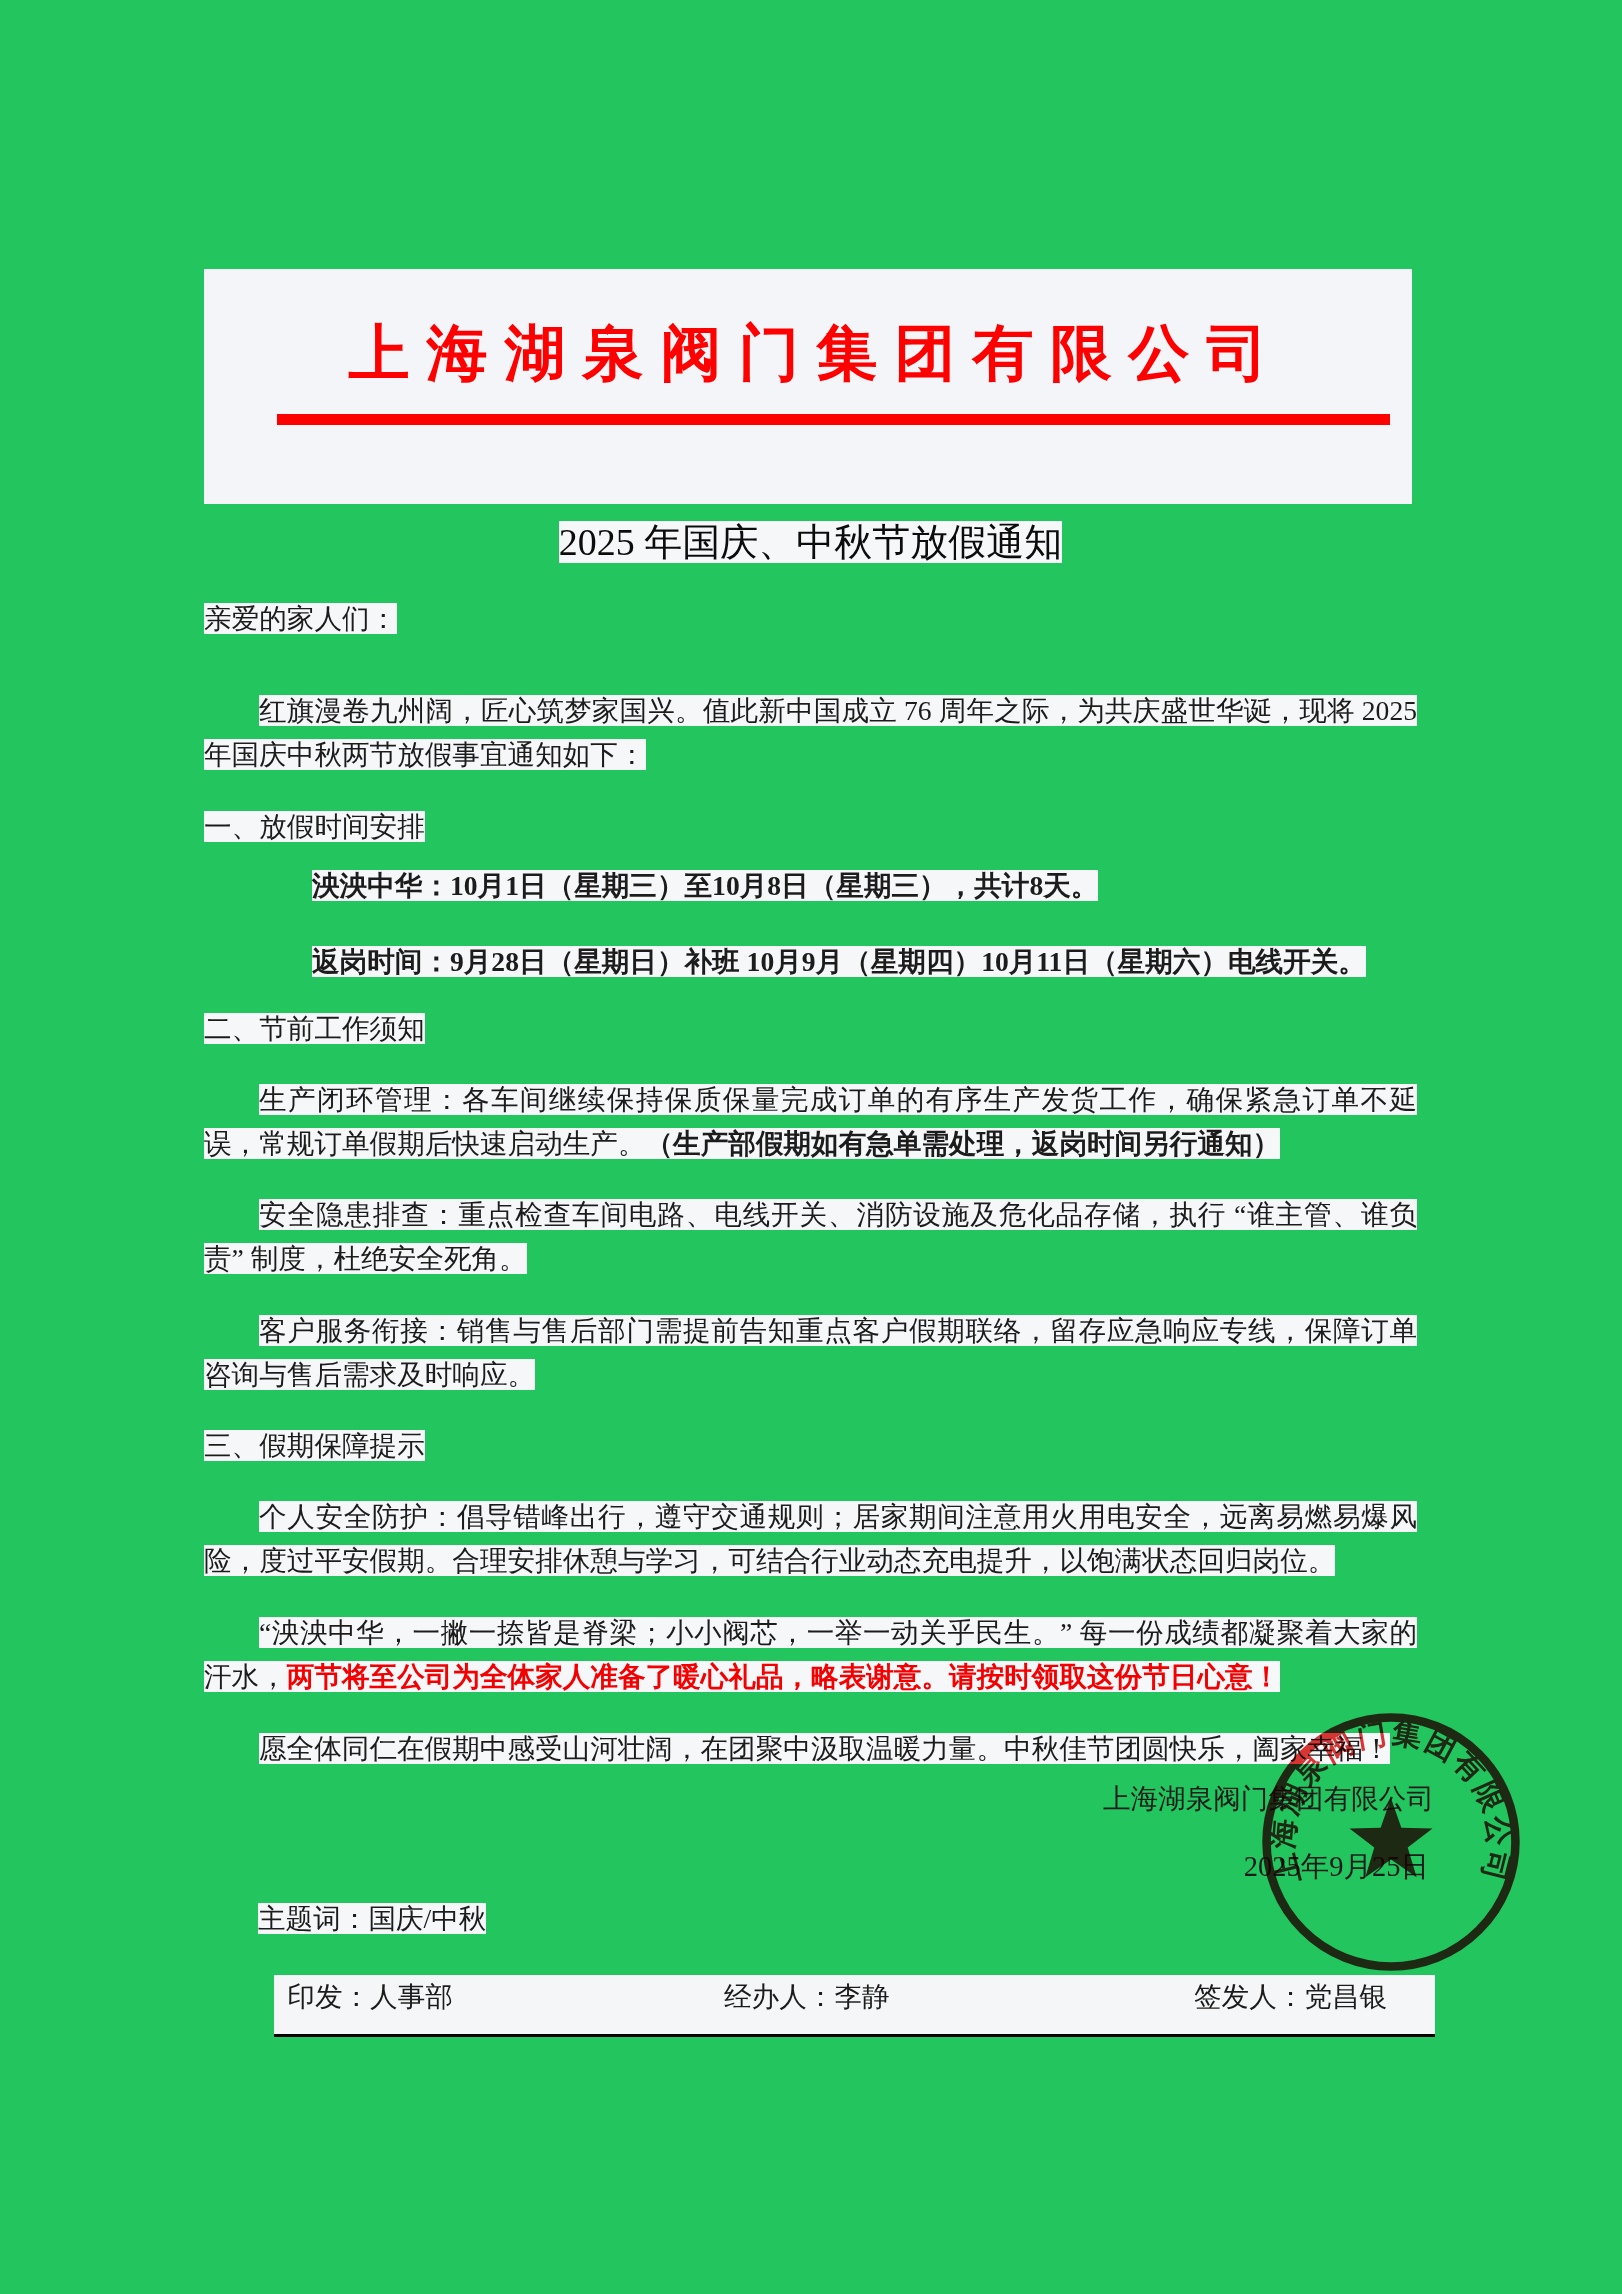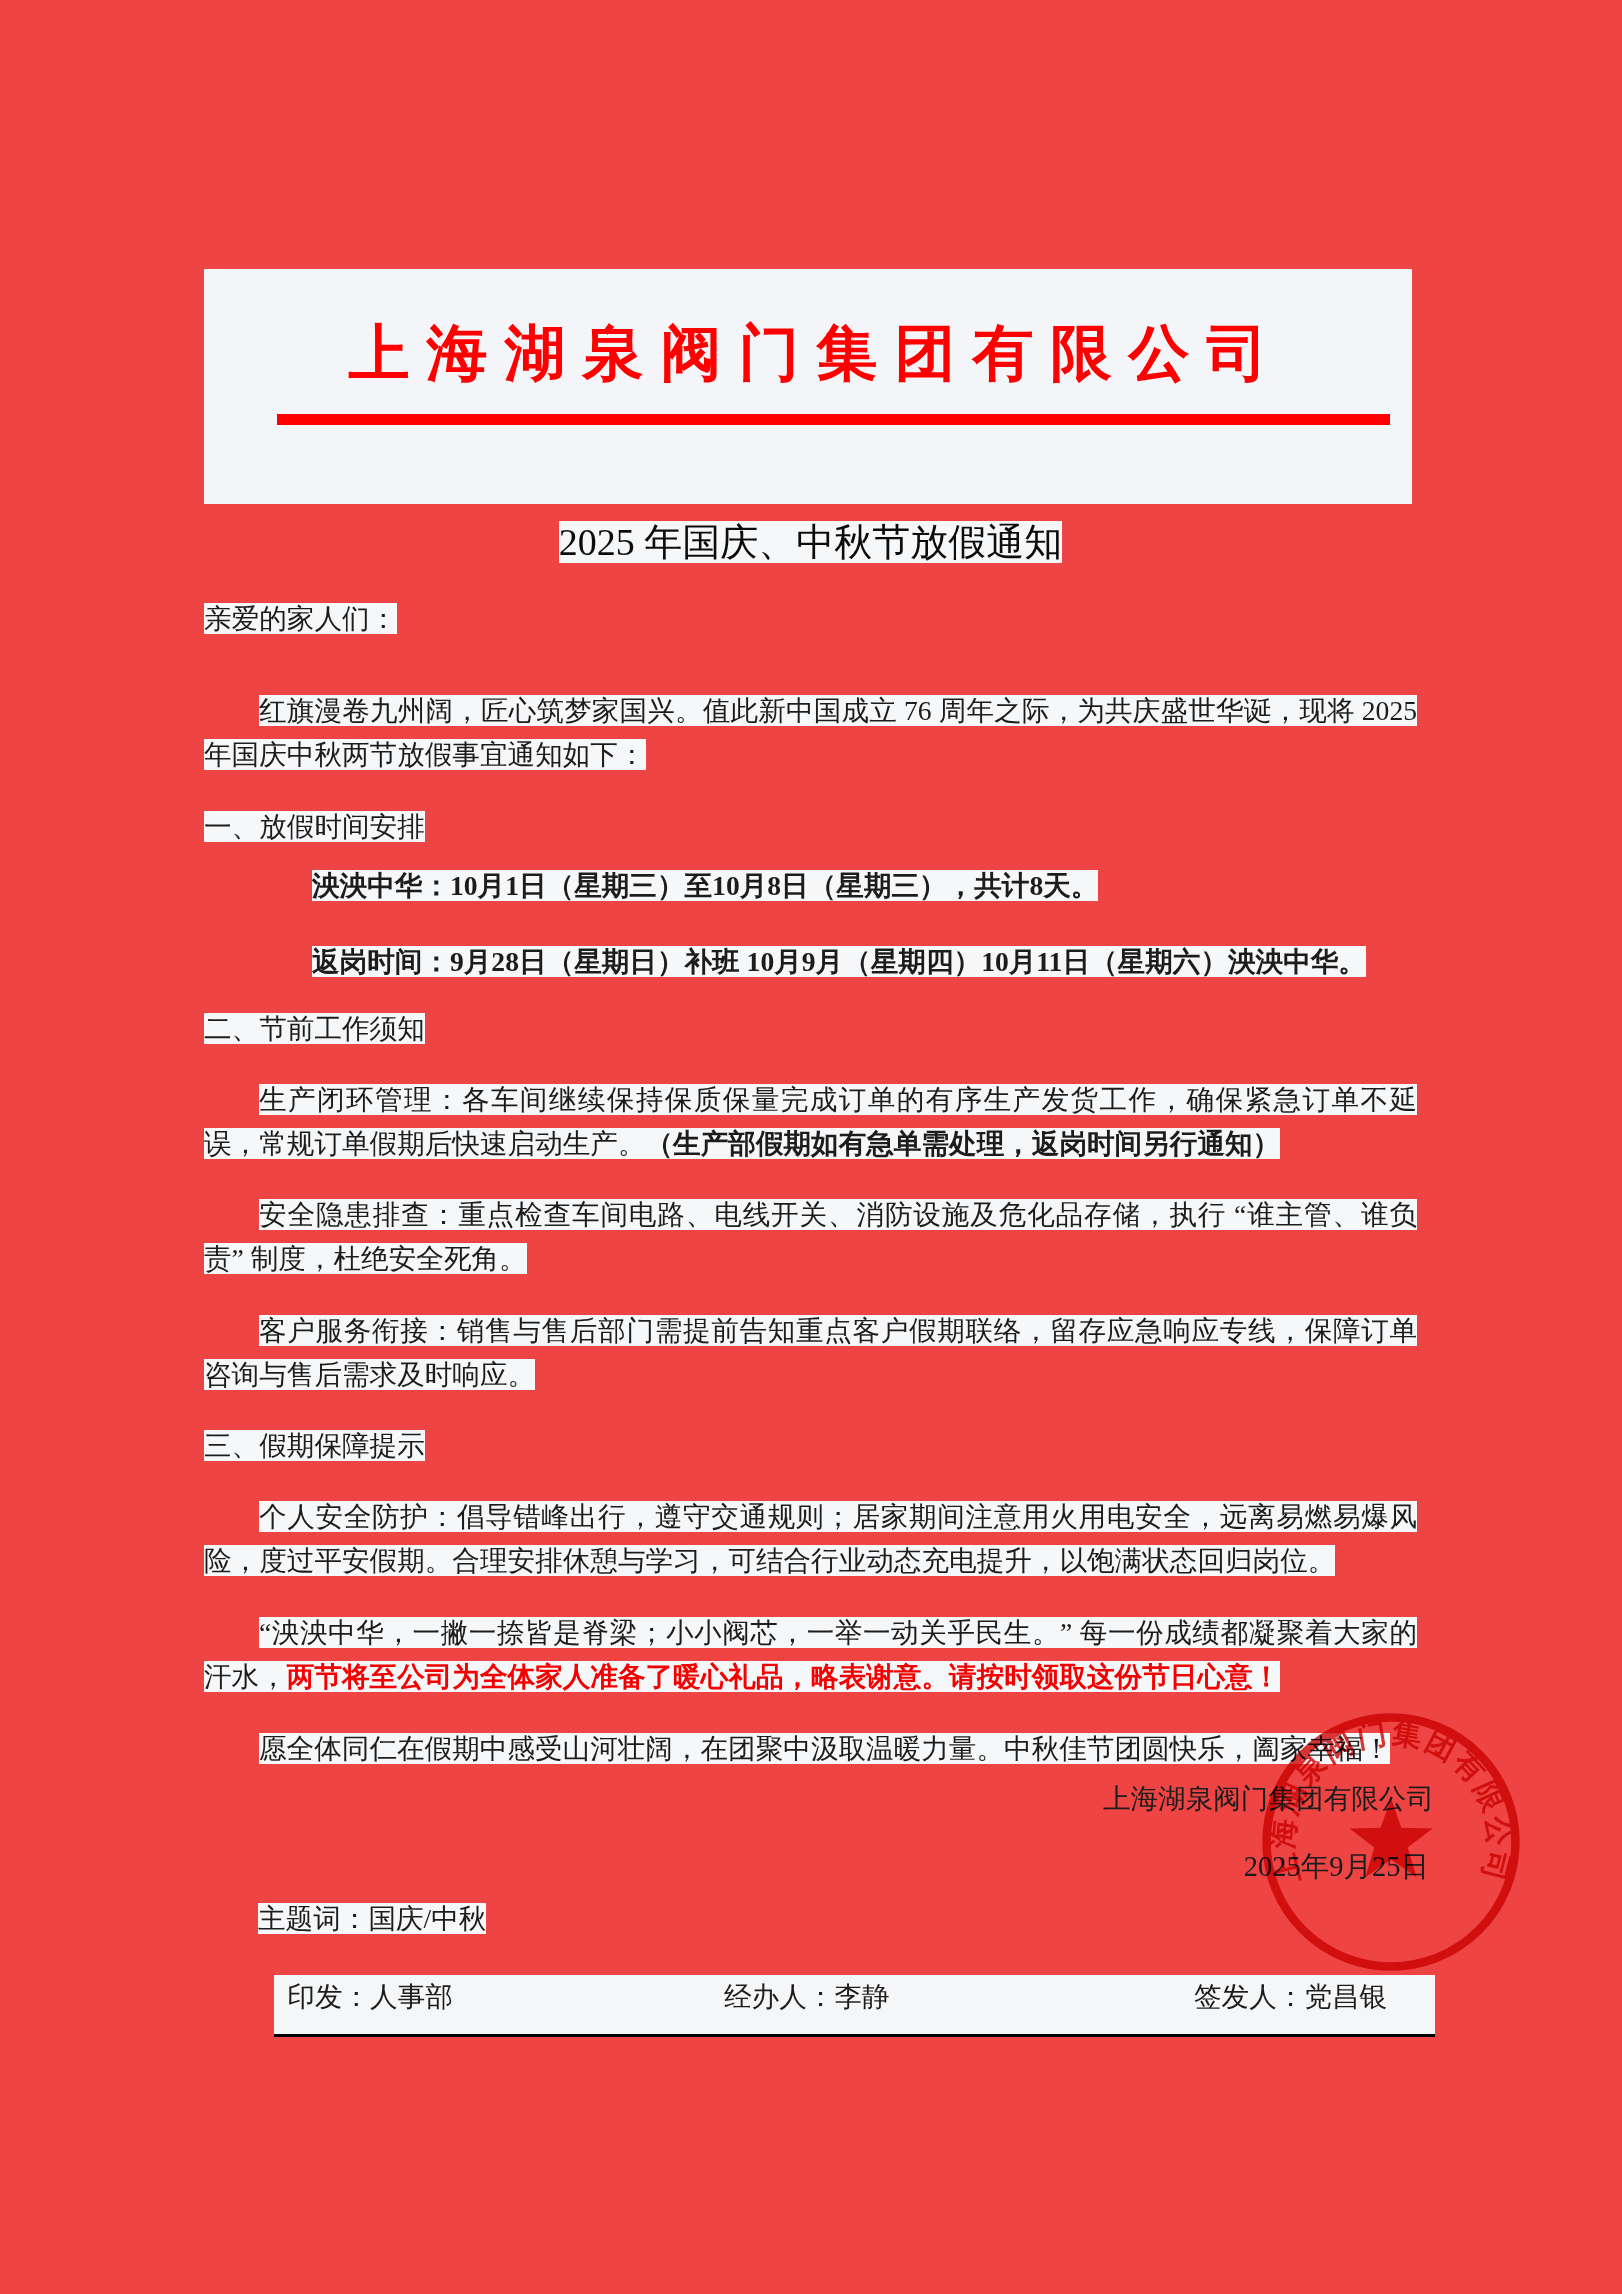--- a/index.html
+++ b/index.html
@@ -1,19 +1,19 @@
 <!DOCTYPE html>
 <html lang="zh" style="font-size:15px"><head>
 <meta charset="utf-8">
 <style>
   html,body{margin:0;padding:0;background:#fff;}
   .page{
     position:relative;
     width:1623px;height:2294px;
-    background:#ef4444;
+    background:#22c55e;
     font-family:"Liberation Serif","DejaVu Serif",serif;
     color:#1c1c1c;
     overflow:hidden;
   }
   .content{
     position:absolute;left:204px;top:269px;width:1213px;
   }
   
   .panel{
     position:relative;
@@ -113,21 +113,21 @@
     <div class="doc-title"><span class="hl">2025 年国庆、中秋节放假通知</span></div>
 
     <div class="line salutation"><span class="hl">亲爱的家人们：</span></div>
 
     <p class="para intro"><span class="hl">红旗漫卷九州阔，匠心筑梦家国兴。值此新中国成立 76 周年之际，为共庆盛世华诞，现将 2025 年国庆中秋两节放假事宜通知如下：</span></p>
 
     <div class="sec-heading"><span class="hl">一、放假时间安排</span></div>
 
     <div class="bold-line first"><span class="hl">泱泱中华：10月1日（星期三）至10月8日（星期三），共计8天。</span></div>
 
-    <div class="bold-line second"><span class="hl">返岗时间：9月28日（星期日）补班 10月9月（星期四）10月11日（星期六）泱泱中华。</span></div>
+    <div class="bold-line second"><span class="hl">返岗时间：9月28日（星期日）补班 10月9月（星期四）10月11日（星期六）电线开关。</span></div>
 
     <div class="sec-heading"><span class="hl">二、节前工作须知</span></div>
 
     <p class="para"><span class="hl">生产闭环管理：各车间继续保持保质保量完成订单的有序生产发货工作，确保紧急订单不延误，常规订单假期后快速启动生产。</span><span class="hl b">（生产部假期如有急单需处理，返岗时间另行通知）</span></p>
 
     <p class="para"><span class="hl">安全隐患排查：重点检查车间电路、电线开关、消防设施及危化品存储，执行 “谁主管、谁负责” 制度，杜绝安全死角。</span></p>
 
     <p class="para"><span class="hl">客户服务衔接：销售与售后部门需提前告知重点客户假期联络，留存应急响应专线，保障订单咨询与售后需求及时响应。</span></p>
 
     <div class="sec-heading"><span class="hl">三、假期保障提示</span></div>

